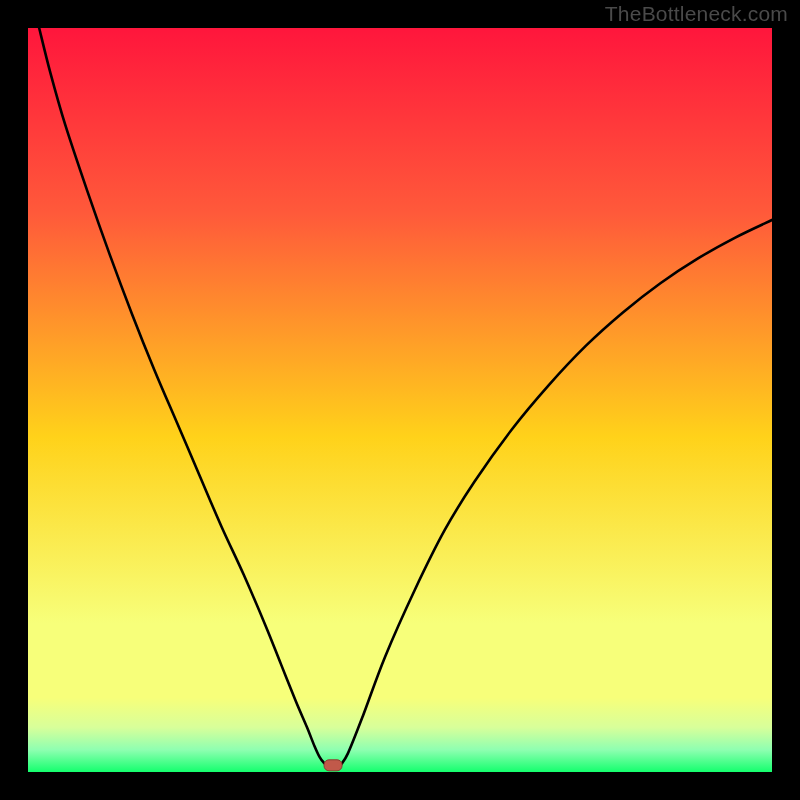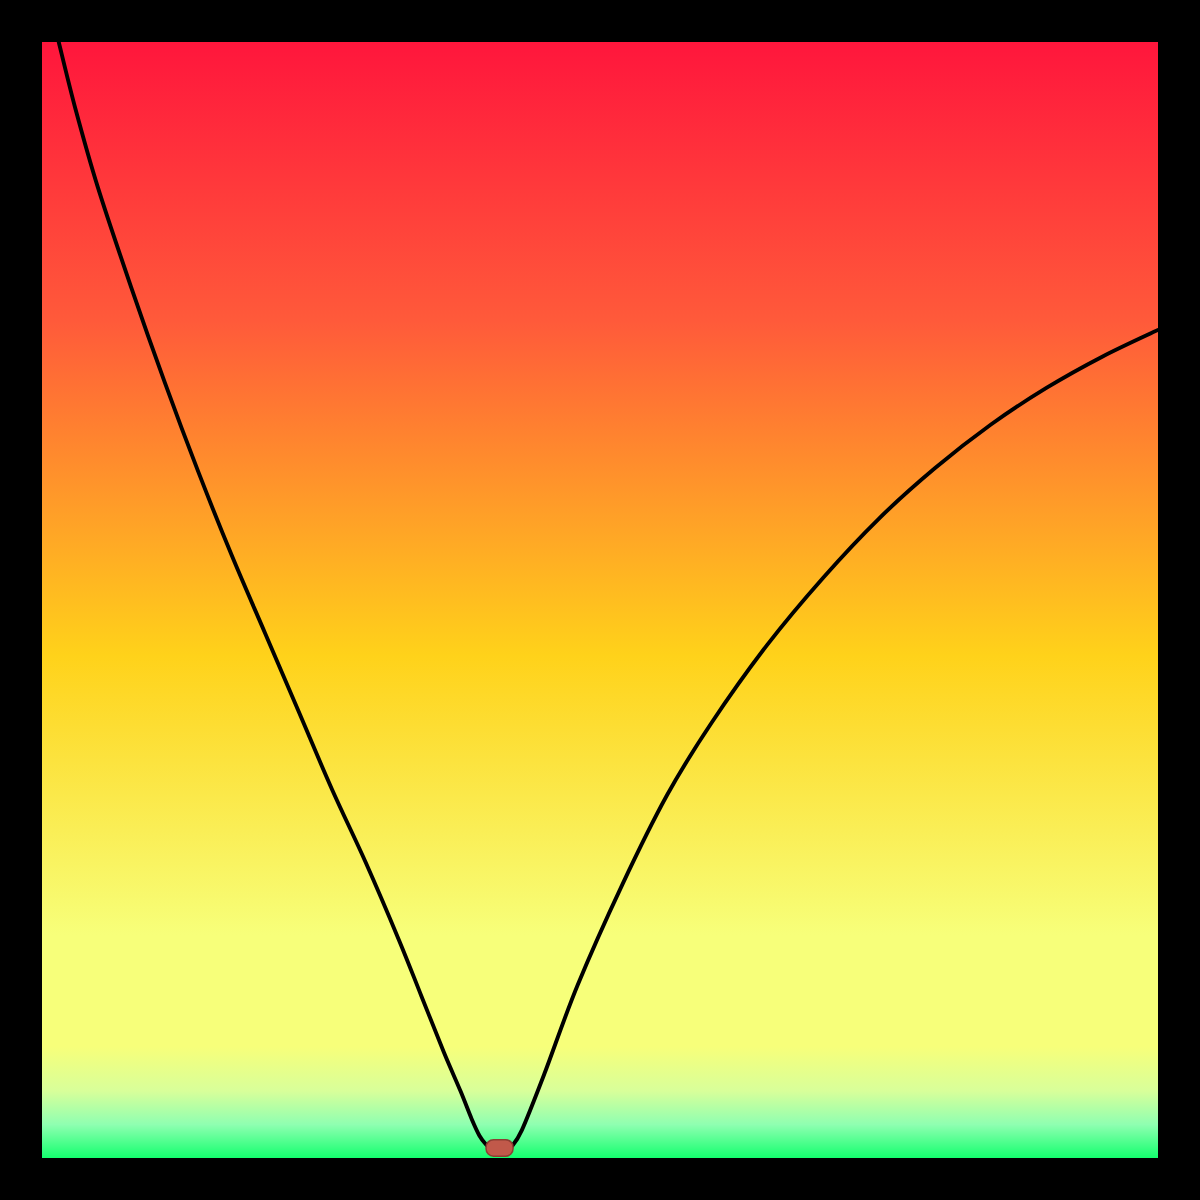--- a/index.html
+++ b/index.html
@@ -37,20 +37,21 @@
   svg.plot {
     display: block;
     width: 744px;
     height: 744px;
   }
 </style>
 </head>
 <body>
 
 <div class="outer">
+  <div class="watermark">TheBottleneck.com</div>
 
   <div class="plot-wrap">
     <svg class="plot" viewBox="0 0 744 744" preserveAspectRatio="none">
       <defs>
         <linearGradient id="bg-grad" x1="0" y1="0" x2="0" y2="1">
           <stop id="g0" offset="0%" stop-color="#ff163c"></stop>
           <stop id="g1" offset="25%" stop-color="#ff5a3a"></stop>
           <stop id="g2" offset="55%" stop-color="#ffd21a"></stop>
           <stop id="g3" offset="80%" stop-color="#f7ff7a"></stop>
           <stop id="g4" offset="90%" stop-color="#f7ff7a"></stop>

